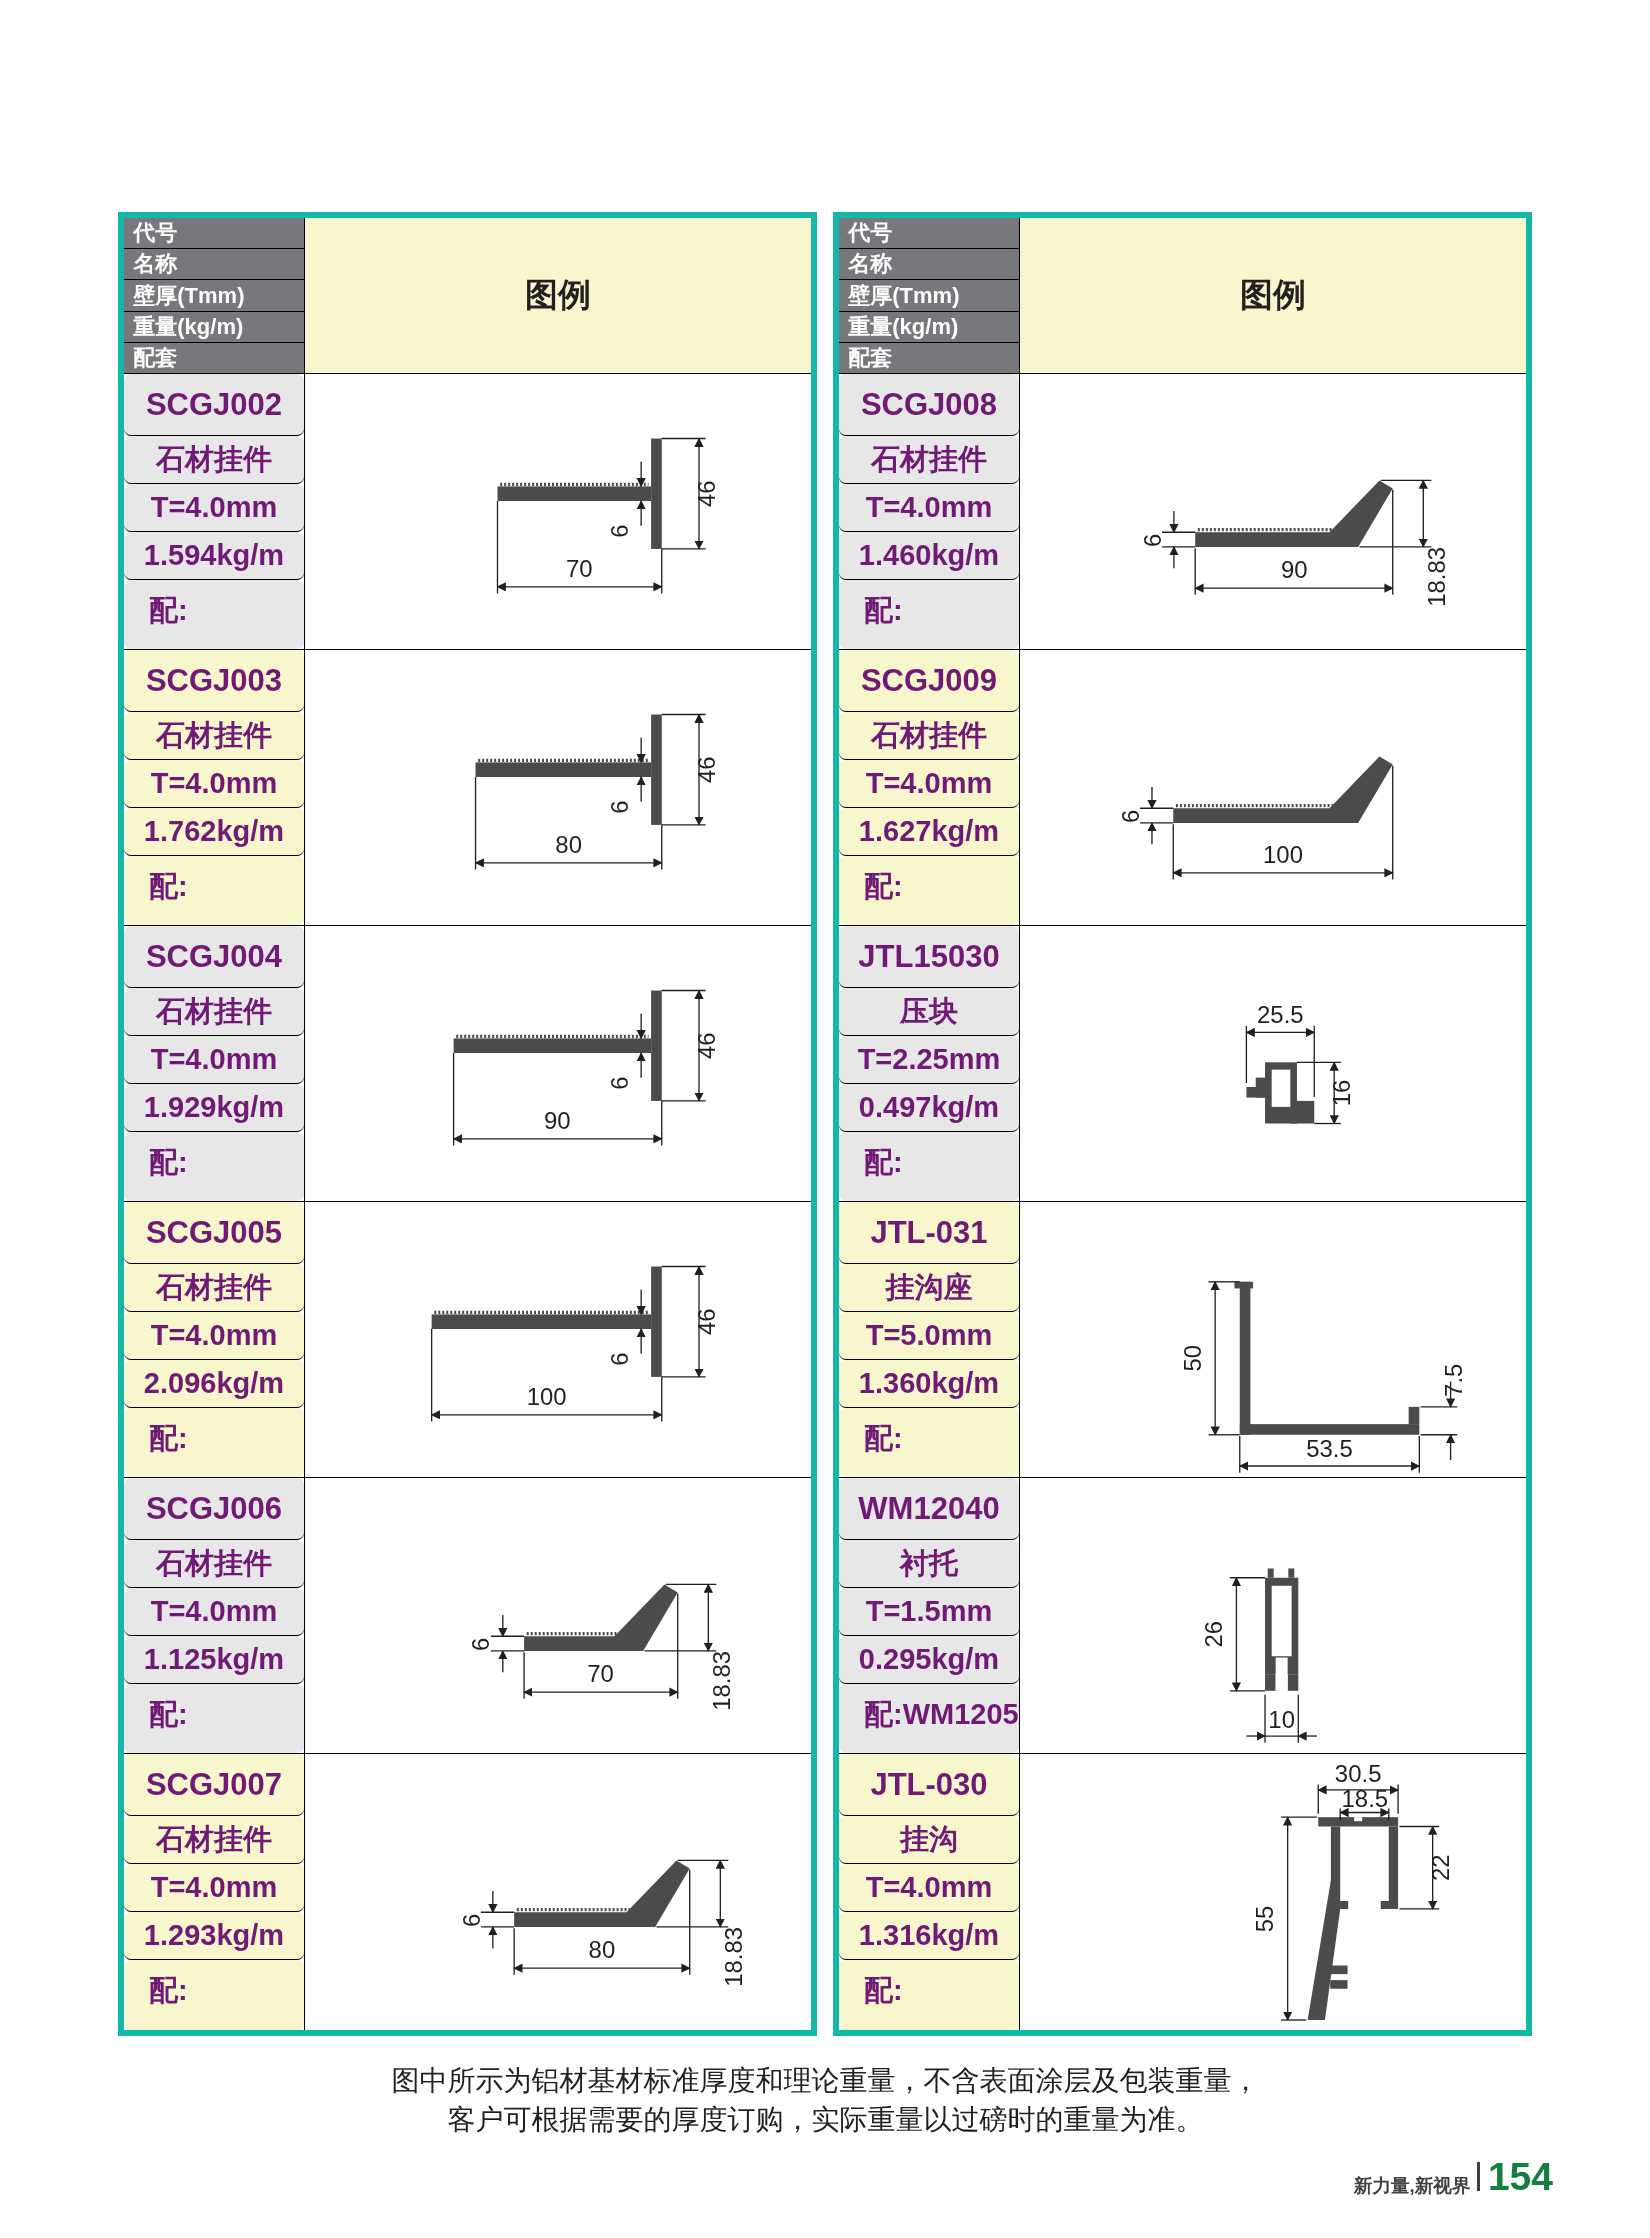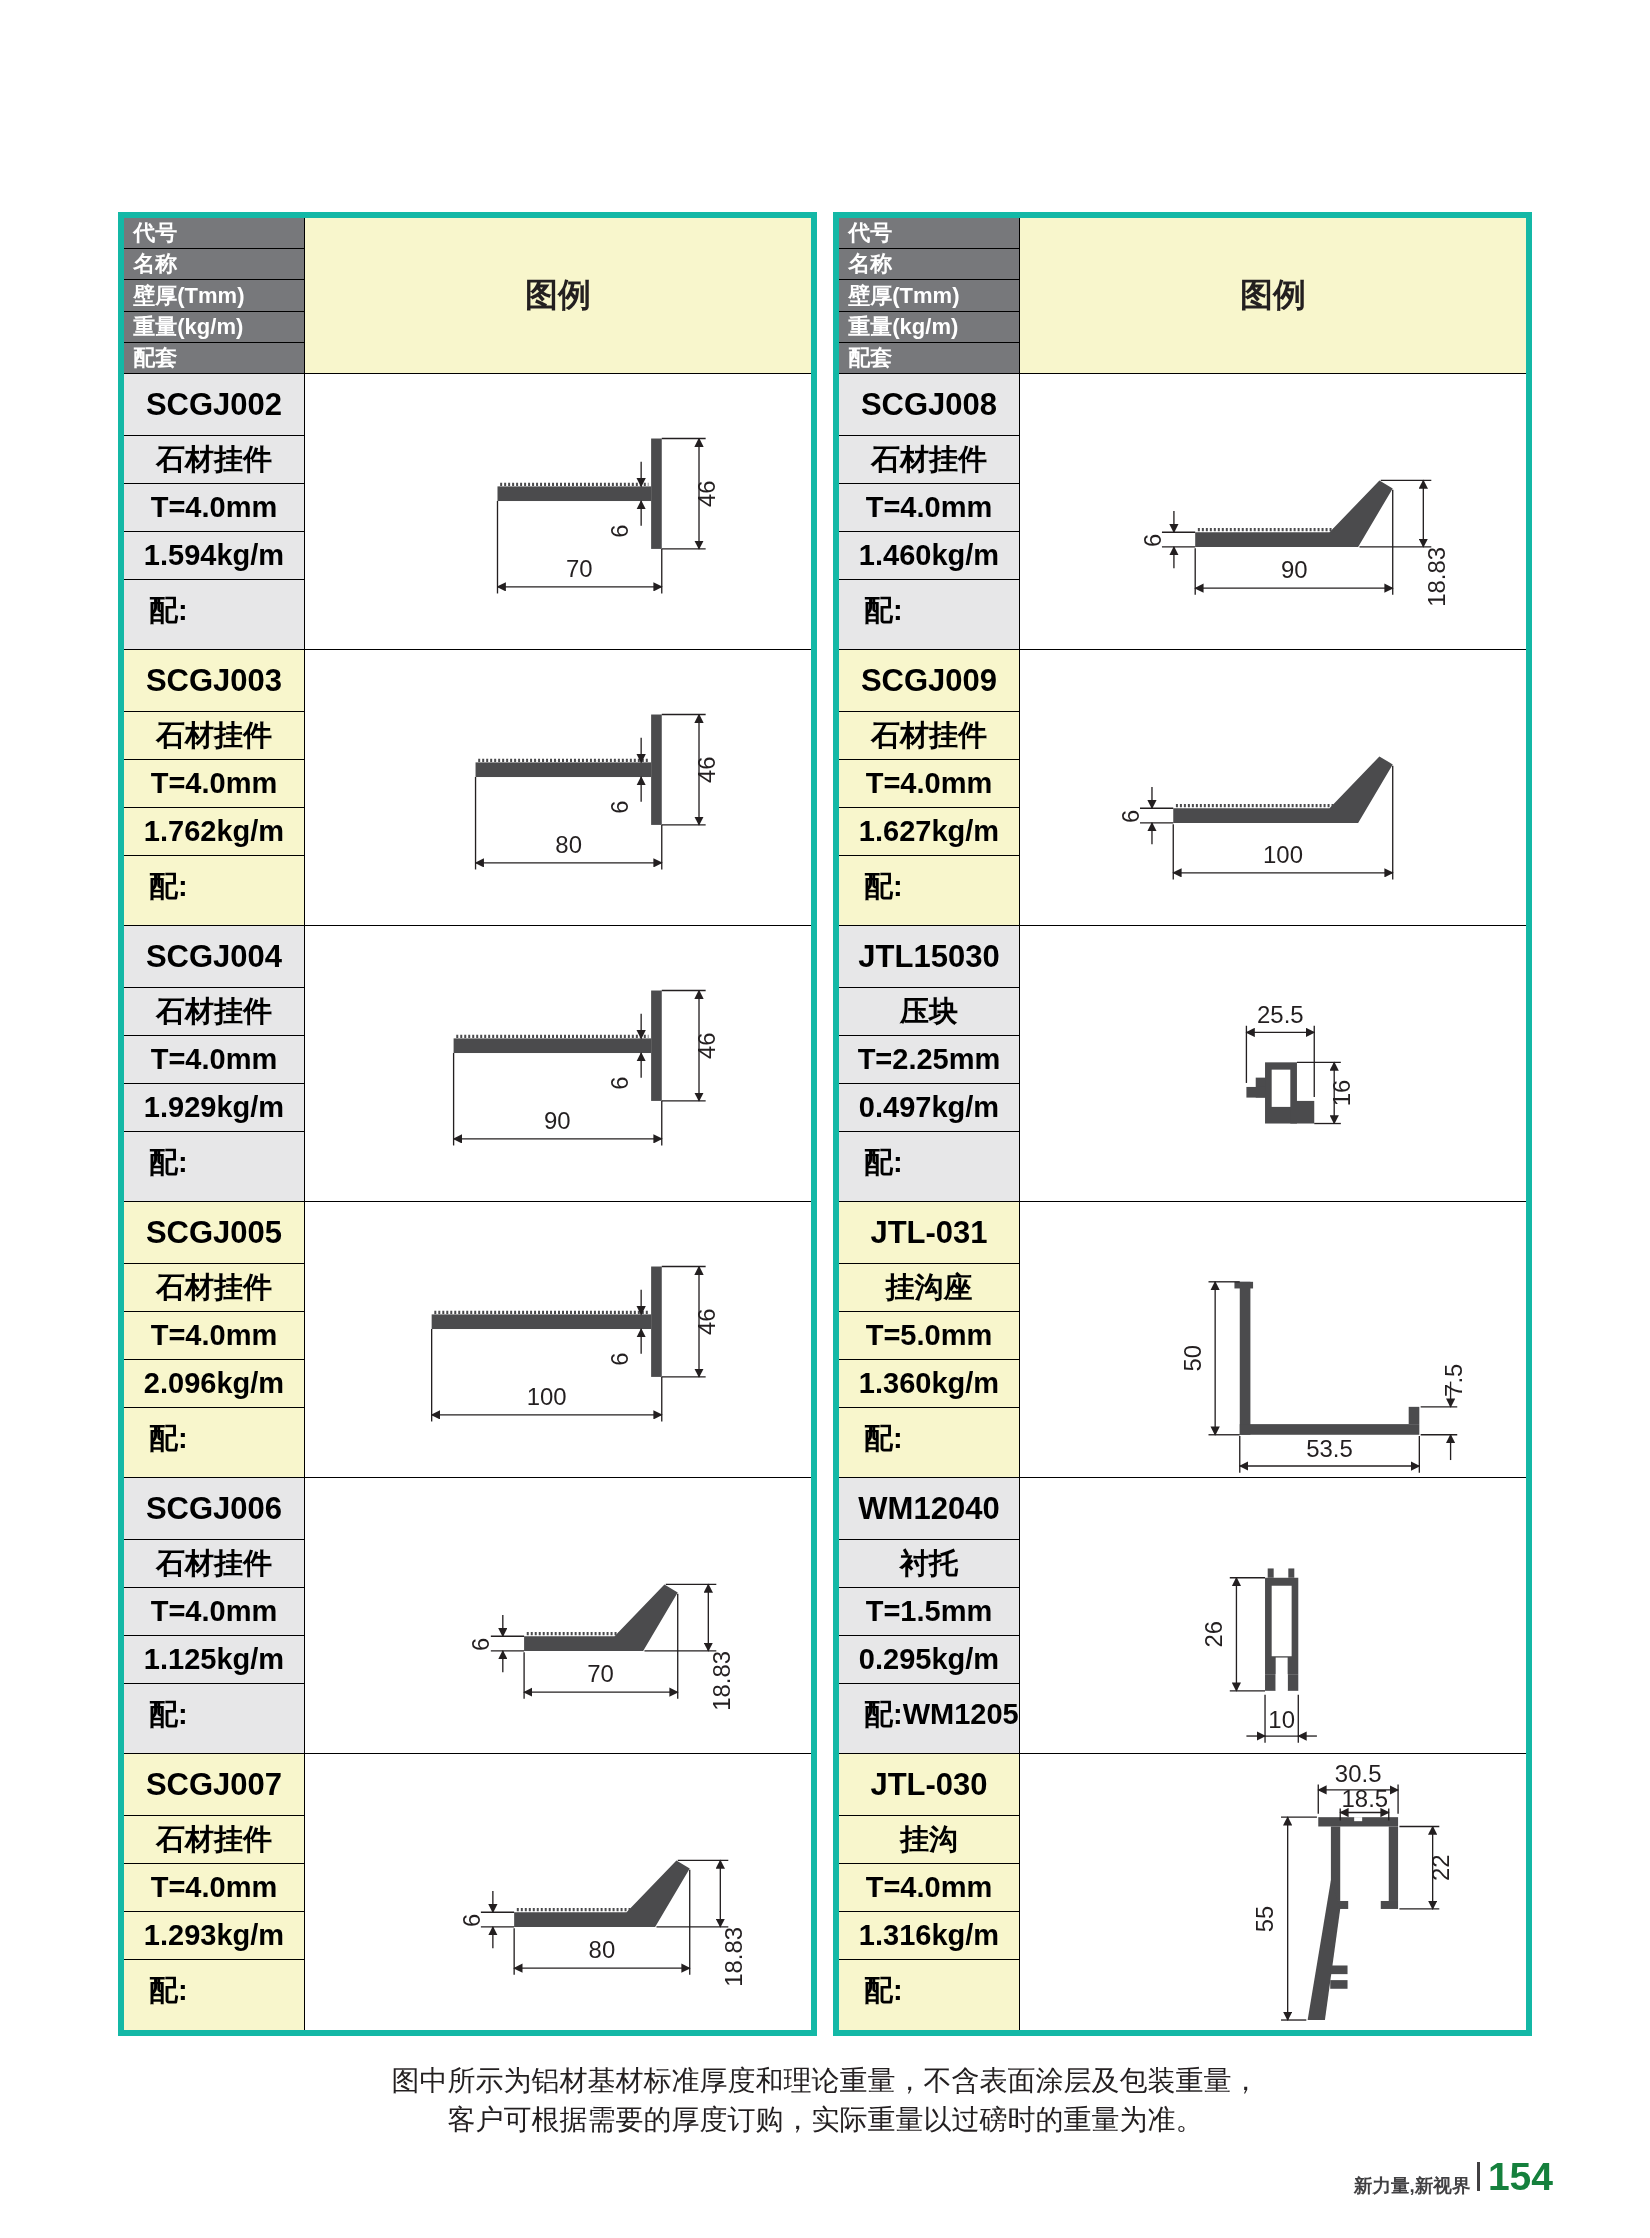--- a/index.html
+++ b/index.html
@@ -14,21 +14,21 @@
   .hrow{flex:1;background:#77787b;color:#fff;font-weight:bold;font-size:22px;
         display:flex;align-items:center;padding-left:9.3px;border-bottom:1.3px solid #000;box-sizing:border-box;}
   .legend-cell{flex:1;background:#f8f6cc;border-bottom:1.3px solid #000;box-sizing:border-box;
         display:flex;align-items:center;justify-content:center;font-size:33px;font-weight:bold;color:#231f20;}
   .block{display:flex;flex-direction:row;height:276px;border-bottom:1.3px solid #000;box-sizing:border-box;}
   .block:last-child{border-bottom:none;gap:12px;}
   .info{width:181px;display:flex;flex-direction:column;border-right:1.3px solid #000;box-sizing:border-box;}
   .info.gray .cell{background:#e7e7e8;}
   .info.yellow .cell{background:#f8f6cc;}
   .cell{border-bottom:1.3px solid #000;box-sizing:border-box;display:flex;align-items:center;
-        justify-content:center;font-size:29px;font-weight:bold;color:#000000;}
+        justify-content:center;font-size:29px;font-weight:bold;color:#701a75;border-radius:7px;}
   .row-code{height:62px;font-size:31px;}
   .row-std{height:48px;}
   .row-match{flex:1;border-bottom:none;justify-content:flex-start;align-items:flex-start;
         padding:10.6px 0 0 25px;}
   .diagram{flex:1;position:relative;background:#fff;}
   .diagram svg{position:absolute;left:0;top:0;}
   .dim{stroke:#231f20;stroke-width:2;fill:none;}
   .ser{stroke:#4b4b4d;stroke-width:5;stroke-dasharray:3 3;fill:none;}
   .pf{fill:#4b4b4d;stroke:none;}
   .wh{fill:#ffffff;stroke:none;}

